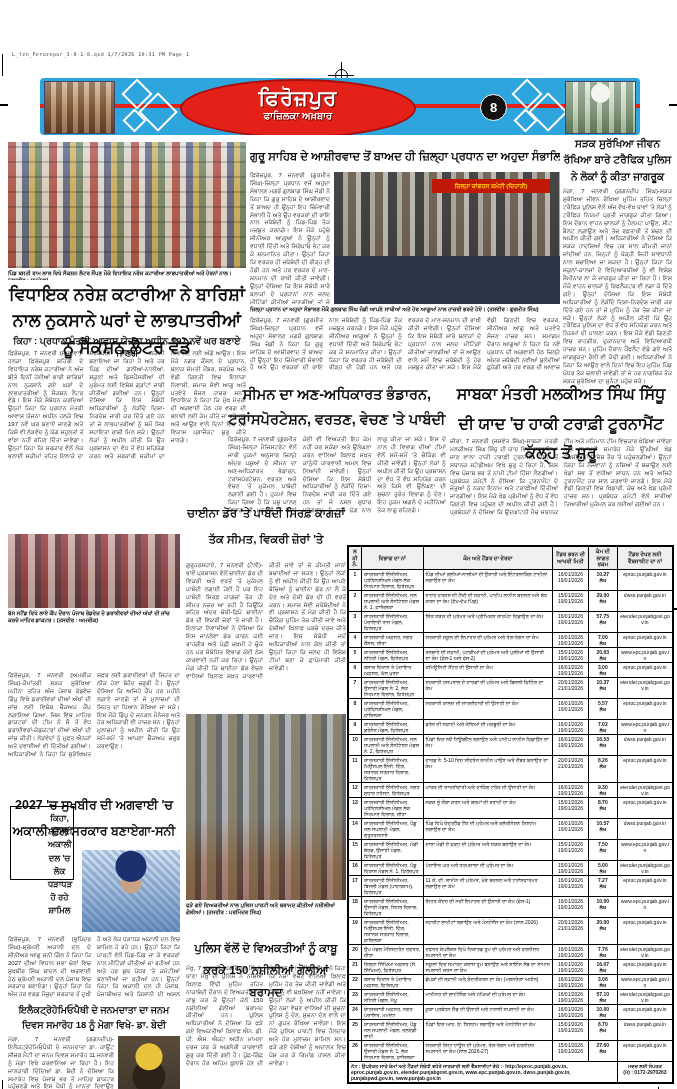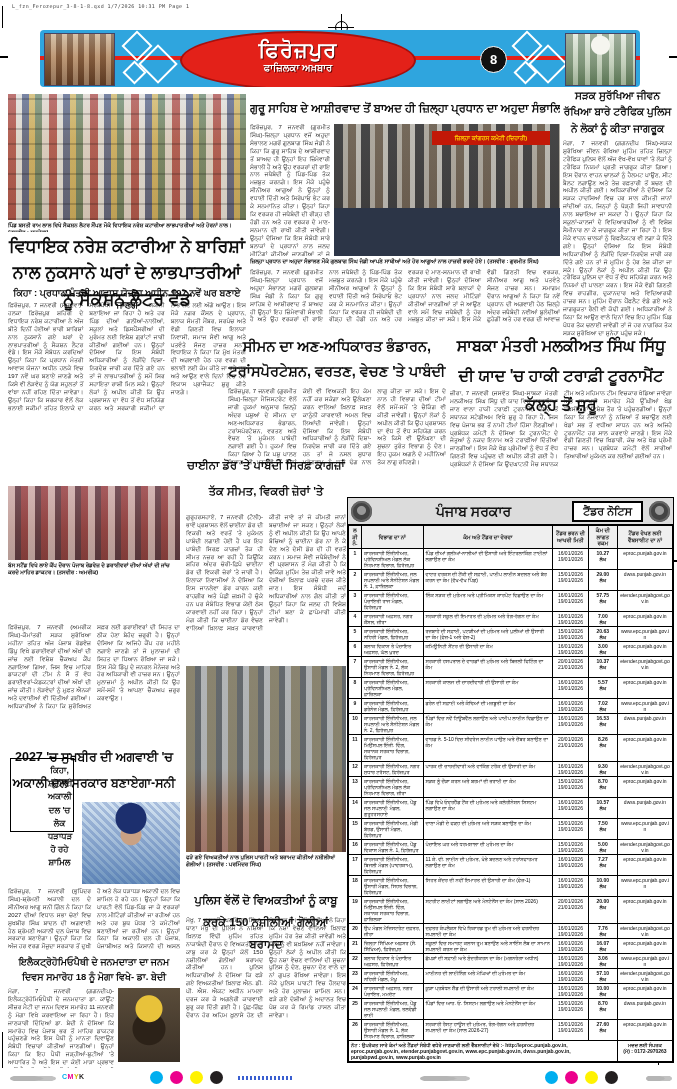--- a/index.html
+++ b/index.html
@@ -1,18 +1,18 @@
 <!DOCTYPE html>
 <html><head>
 <meta charset="utf-8">
 <style>
   html,body{margin:0;padding:0;background:#f2f2f2;}
   .page{position:relative;width:677px;height:1089px;margin:0 auto;background:#fff;
         font-family:"Liberation Sans",sans-serif;color:#111;overflow:hidden;}
-  .abs{position:absolute;}
+  .abs{position:absolute;margin-top:48px;}
   .meta-line{left:12px;top:3px;font:5px "DejaVu Sans Mono",monospace;color:#444;letter-spacing:.4px;}
   
   .crosshair{width:16px;height:16px;}
   .crosshair:before,.crosshair:after{content:"";position:absolute;background:#000;}
   .crosshair:before{left:50%;top:-5px;width:1px;height:26px;}
   .crosshair:after{top:50%;left:-5px;height:1px;width:26px;}
   .crosshair .ring{position:absolute;left:2px;top:2px;width:11px;height:11px;border:1px solid #000;border-radius:50%;}
   .tick{background:#000;}
   
   .masthead{left:40px;top:30px;width:600px;height:57px;background:#2fa5de;border-radius:4px;overflow:hidden;}
@@ -171,26 +171,20 @@
   <div class="abs hl" style="left:8px;top:744px;width:172px;height:54px;font-size:12.5px;line-height:2.1;">2027 'ਚ ਸੁਖਬੀਰ ਦੀ ਅਗਵਾਈ 'ਚ ਅਕਾਲੀ ਦਲ ਸਰਕਾਰ ਬਣਾਏਗਾ-ਸਨੀ ਗਿੱਲ</div>
   <div class="abs pull-quote" style="left:10px;top:758px;width:64px;height:74px;padding-left:37px;">ਕਿਹਾ, ਸ਼੍ਰੋਮਣੀ ਅਕਾਲੀ ਦਲ 'ਚ ਲੋਕ ਧੜਾਧੜ ਹੋ ਰਹੇ ਸ਼ਾਮਿਲ</div>
   <div class="abs photo ph-portrait" style="left:82px;top:802px;width:98px;height:82px;"></div>
   <div class="abs body-txt cols2" style="left:8px;top:888px;width:172px;height:64px;">ਫ਼ਿਰੋਜ਼ਪੁਰ, 7 ਜਨਵਰੀ (ਭੁਪਿੰਦਰ ਸਿੰਘ)-ਸ਼੍ਰੋਮਣੀ ਅਕਾਲੀ ਦਲ ਦੇ ਸੀਨੀਅਰ ਆਗੂ ਸਨੀ ਗਿੱਲ ਨੇ ਕਿਹਾ ਕਿ 2027 ਦੀਆਂ ਵਿਧਾਨ ਸਭਾ ਚੋਣਾਂ ਵਿਚ ਸੁਖਬੀਰ ਸਿੰਘ ਬਾਦਲ ਦੀ ਅਗਵਾਈ ਹੇਠ ਸ਼੍ਰੋਮਣੀ ਅਕਾਲੀ ਦਲ ਪੰਜਾਬ ਵਿਚ ਸਰਕਾਰ ਬਣਾਏਗਾ। ਉਨ੍ਹਾਂ ਕਿਹਾ ਕਿ ਅੱਜ ਹਰ ਵਰਗ ਮੌਜੂਦਾ ਸਰਕਾਰ ਤੋਂ ਦੁਖੀ ਹੈ ਅਤੇ ਲੋਕ ਧੜਾਧੜ ਅਕਾਲੀ ਦਲ ਵਿਚ ਸ਼ਾਮਿਲ ਹੋ ਰਹੇ ਹਨ। ਉਨ੍ਹਾਂ ਕਿਹਾ ਕਿ ਪਾਰਟੀ ਵੱਲੋਂ ਪਿੰਡ-ਪਿੰਡ ਜਾ ਕੇ ਵਰਕਰਾਂ ਨਾਲ ਮੀਟਿੰਗਾਂ ਕੀਤੀਆਂ ਜਾ ਰਹੀਆਂ ਹਨ ਅਤੇ ਹਰ ਬੂਥ ਪੱਧਰ 'ਤੇ ਕਮੇਟੀਆਂ ਬਣਾਈਆਂ ਜਾ ਰਹੀਆਂ ਹਨ। ਉਨ੍ਹਾਂ ਕਿਹਾ ਕਿ ਅਕਾਲੀ ਦਲ ਹੀ ਪੰਜਾਬ, ਪੰਜਾਬੀਅਤ ਅਤੇ ਕਿਸਾਨੀ ਦੀ ਅਸਲ ਆਵਾਜ਼ ਹੈ। ਇਸ ਮੌਕੇ ਵੱਡੀ ਗਿਣਤੀ ਵਿਚ ਵਰਕਰ ਅਤੇ ਇਲਾਕਾ ਨਿਵਾਸੀ ਹਾਜ਼ਰ ਸਨ, ਜਿਨ੍ਹਾਂ ਨੇ ਪਾਰਟੀ ਵਿਚ ਸ਼ਾਮਿਲ ਹੋਣ ਦਾ ਐਲਾਨ ਕੀਤਾ।</div>
 
   <div class="abs hl" style="left:8px;top:955px;width:172px;height:30px;font-size:9.5px;line-height:1.55;">ਇਲੈਕਟ੍ਰੋਹੋਮਿਓਪੈਥੀ ਦੇ ਜਨਮਦਾਤਾ ਦਾ ਜਨਮ ਦਿਵਸ ਸਮਾਰੋਹ 18 ਨੂੰ ਮੋਗਾ ਵਿਖੇ- ਡਾ. ਬੇਦੀ</div>
   <div class="abs photo ph-turban" style="left:118px;top:988px;width:62px;height:74px;"></div>
   <div class="abs body-txt" style="left:8px;top:988px;width:106px;height:80px;">ਮੋਗਾ, 7 ਜਨਵਰੀ (ਗਗਨਦੀਪ)-ਇਲੈਕਟ੍ਰੋਹੋਮਿਓਪੈਥੀ ਦੇ ਜਨਮਦਾਤਾ ਡਾ. ਕਾਊਂਟ ਸੀਜ਼ਰ ਮੈਟੀ ਦਾ ਜਨਮ ਦਿਵਸ ਸਮਾਰੋਹ 11 ਜਨਵਰੀ ਨੂੰ ਮੋਗਾ ਵਿਖੇ ਕਰਵਾਇਆ ਜਾ ਰਿਹਾ ਹੈ। ਇਹ ਜਾਣਕਾਰੀ ਦਿੰਦਿਆਂ ਡਾ. ਬੇਦੀ ਨੇ ਦੱਸਿਆ ਕਿ ਸਮਾਰੋਹ ਵਿਚ ਪੰਜਾਬ ਭਰ ਤੋਂ ਮਾਹਿਰ ਡਾਕਟਰ ਪਹੁੰਚਣਗੇ ਅਤੇ ਇਸ ਪੈਥੀ ਨੂੰ ਮਾਨਤਾ ਦਿਵਾਉਣ ਸੰਬੰਧੀ ਵਿਚਾਰਾਂ ਕੀਤੀਆਂ ਜਾਣਗੀਆਂ। ਉਨ੍ਹਾਂ ਕਿਹਾ ਕਿ ਇਹ ਪੈਥੀ ਜੜ੍ਹੀਆਂ-ਬੂਟੀਆਂ 'ਤੇ ਆਧਾਰਿਤ ਹੈ ਅਤੇ ਇਸ ਦਾ ਕੋਈ ਮਾੜਾ ਪ੍ਰਭਾਵ ਨਹੀਂ ਹੈ। ਇਸ ਮੌਕੇ ਮਰੀਜ਼ਾਂ ਦੀ ਮੁਫ਼ਤ ਜਾਂਚ ਵੀ ਕੀਤੀ ਜਾਵੇਗੀ।</div>
 
   <div class="abs tender">
-    <div class="tender-head">
-      <div class="emblem"></div>
-      <div class="tender-title">ਪੰਜਾਬ ਸਰਕਾਰ</div>
-      <div class="notice-box">ਟੈਂਡਰ ਨੋਟਿਸ</div>
-      <div class="emblem"></div>
-    </div>
     <table class="tnd">
       <colgroup>
         <col style="width:4%">
           <col style="width:19%">
           <col style="width:40%">
         <col style="width:11%">
           <col style="width:9%">
           <col style="width:17%">
       </colgroup>
       <thead>

